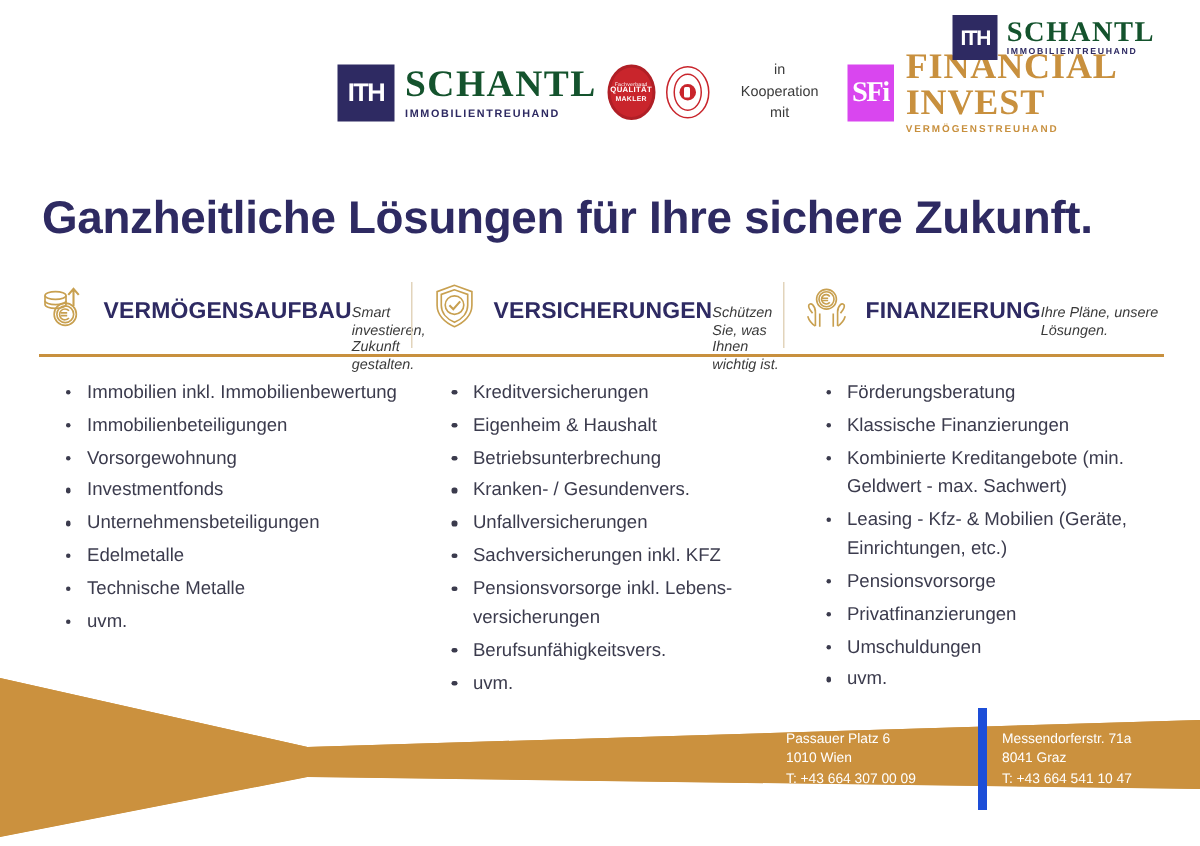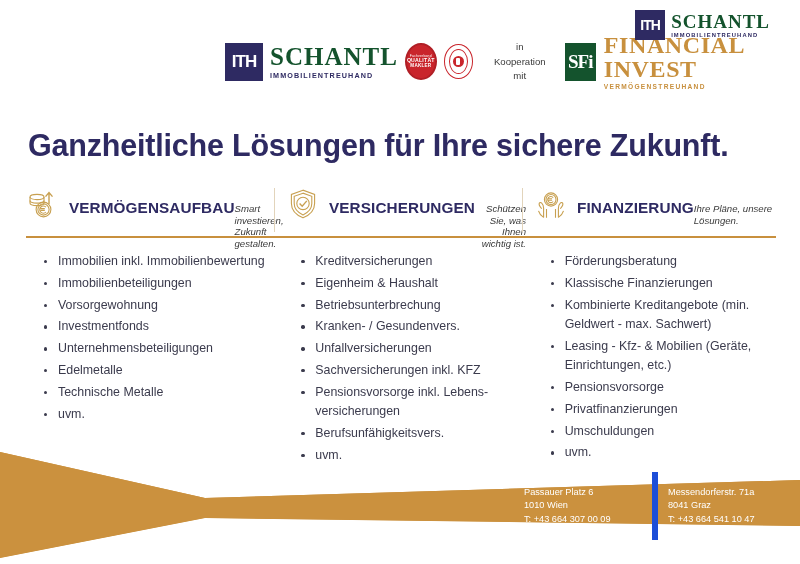--- a/index.html
+++ b/index.html
@@ -67,21 +67,21 @@
     content:"";position:absolute;left:3.5px;top:2px;width:4px;height:7px;
     background:#ffffff;border-radius:1px;
   }
 
   .coop{
     color:#3a3a3a;font-size:9.6px;line-height:1.5;text-align:center;
     margin-left:14px;margin-right:12px;
   }
 
   .sfi-mark{
-    width:38px;height:38px;background:#14532d;
+    width:38px;height:38px;background:#d946ef;
     display:flex;align-items:center;justify-content:center;
     color:#ffffff;font-family:"Liberation Serif", serif;
     font-weight:bold;font-size:19px;letter-spacing:-1px;
   }
   .sfi-words{display:flex;flex-direction:column;line-height:1;}
   .sfi-name{
     color:#c8903e;font-family:"Liberation Serif", serif;font-weight:bold;
     font-size:24px;letter-spacing:.6px;
   }
   .sfi-sub{color:#c8903e;font-weight:bold;font-size:6.6px;letter-spacing:1.3px;margin-top:3px;}
@@ -96,21 +96,21 @@
     white-space:nowrap;
   }
 
   
   .cols{
     position:absolute;left:26px;top:186px;width:748px;
     display:flex;
   }
   .col{position:relative;}
   .col.c1{width:252px;}
-  .col.c2{width:244px;padding-left:8px;text-align:right;}
+  .col.c2{width:244px;padding-left:8px;}
   .col.c3{width:244px;padding-left:8px;}
   .col.c2::before,.col.c3::before{
     content:"";position:absolute;left:-4px;top:2px;width:1px;height:44px;
     background:#e2d4bb;
   }
   .cat-head{display:flex;align-items:flex-start;gap:9px;height:46px;}
   .cat-icon{width:34px;height:34px;flex:0 0 34px;margin-top:1px;}
   .cat-txt{display:flex;flex-direction:row;justify-content:center;padding-top:2px;margin-top:12px;}
   .cat-title{
     color:#2e2a62;font-size:15.3px;font-weight:bold;letter-spacing:.1px;line-height:1.1;

